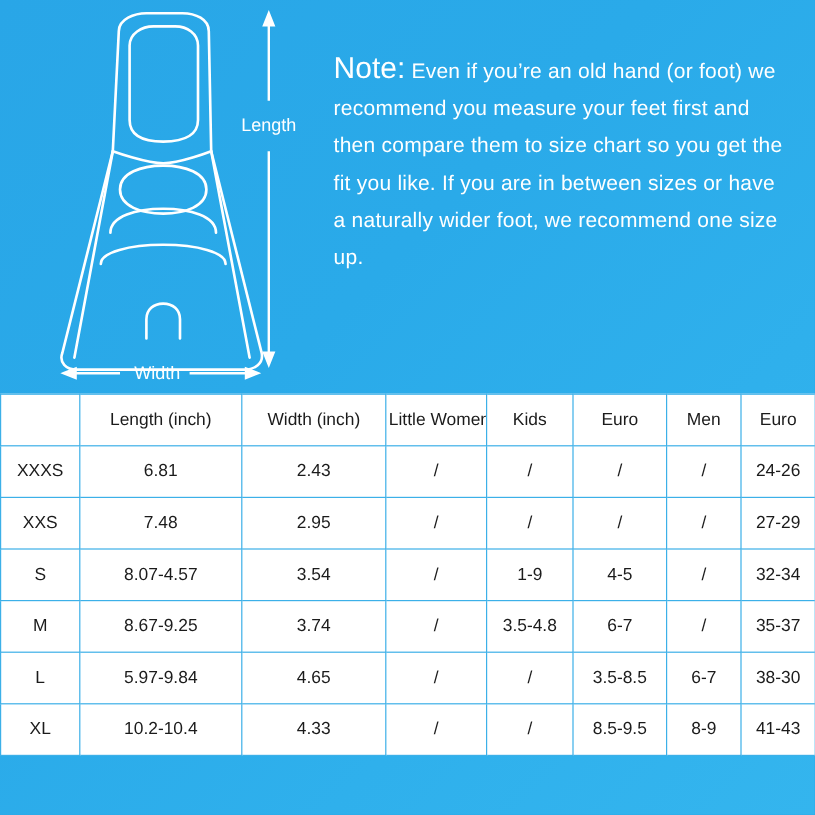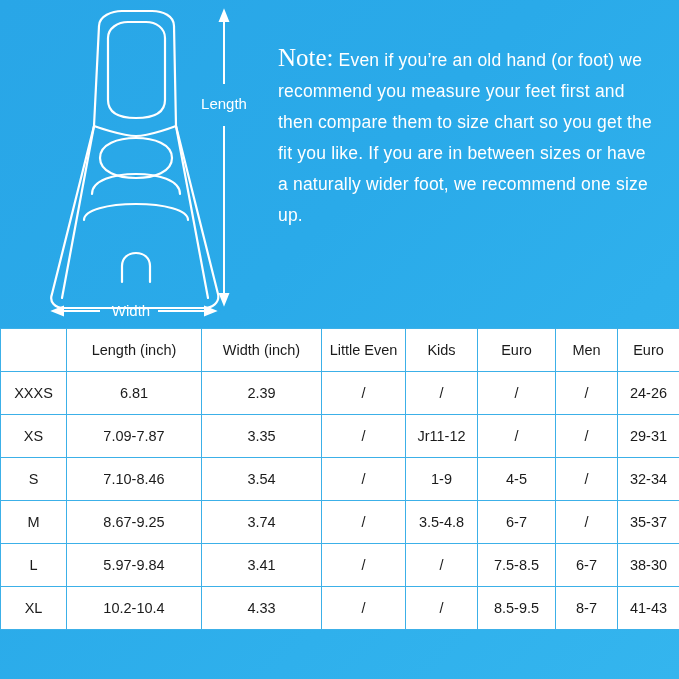--- a/index.html
+++ b/index.html
@@ -32,21 +32,20 @@
     color:#ffffff;
     font-size:17.5px;
     line-height:31px;
     letter-spacing:0.2px;
   }
   .note .note-lead{
     font-size:25px;
     font-weight:400;
     letter-spacing:0px;
     vertical-align:baseline;
-    font-family:Liberation Serif, serif;
   }
   
   .table-wrap{
     position:absolute;
     left:0; top:328px;
     width:679px;
     height:351px;
   }
   table{
     border-collapse:collapse;
@@ -143,85 +142,85 @@
         <col class="col4">
           <col class="col5">
           <col class="col6">
           <col class="col7">
       </colgroup>
       <thead>
         <tr>
           <td></td>
           <td>Length (inch)</td>
           <td>Width (inch)</td>
-          <td>Little Even</td>
+          <td>Little Women</td>
           <td>Kids</td>
           <td>Euro</td>
           <td>Men</td>
           <td>Euro</td>
         </tr>
       </thead>
       <tbody>
         <tr>
           <td>XXXS</td>
           <td>6.81</td>
-          <td>2.39</td>
+          <td>2.43</td>
           <td>/</td>
           <td>/</td>
           <td>/</td>
           <td>/</td>
           <td>24-26</td>
         </tr>
         <tr>
-          <td>XS</td>
-          <td>7.09-7.87</td>
-          <td>3.35</td>
-          <td>/</td>
-          <td>Jr11-12</td>
-          <td>/</td>
-          <td>/</td>
-          <td>29-31</td>
+          <td>XXS</td>
+          <td>7.48</td>
+          <td>2.95</td>
+          <td>/</td>
+          <td>/</td>
+          <td>/</td>
+          <td>/</td>
+          <td>27-29</td>
         </tr>
         <tr>
           <td>S</td>
-          <td>7.10-8.46</td>
+          <td>8.07-4.57</td>
           <td>3.54</td>
           <td>/</td>
           <td>1-9</td>
           <td>4-5</td>
           <td>/</td>
           <td>32-34</td>
         </tr>
         <tr>
           <td>M</td>
           <td>8.67-9.25</td>
           <td>3.74</td>
           <td>/</td>
           <td>3.5-4.8</td>
           <td>6-7</td>
           <td>/</td>
           <td>35-37</td>
         </tr>
         <tr>
           <td>L</td>
           <td>5.97-9.84</td>
-          <td>3.41</td>
-          <td>/</td>
-          <td>/</td>
-          <td>7.5-8.5</td>
+          <td>4.65</td>
+          <td>/</td>
+          <td>/</td>
+          <td>3.5-8.5</td>
           <td>6-7</td>
           <td>38-30</td>
         </tr>
         <tr>
           <td>XL</td>
           <td>10.2-10.4</td>
           <td>4.33</td>
           <td>/</td>
           <td>/</td>
           <td>8.5-9.5</td>
-          <td>8-7</td>
+          <td>8-9</td>
           <td>41-43</td>
         </tr>
       </tbody>
     </table>
   </div>
 
 </div>
 
 </body></html>

